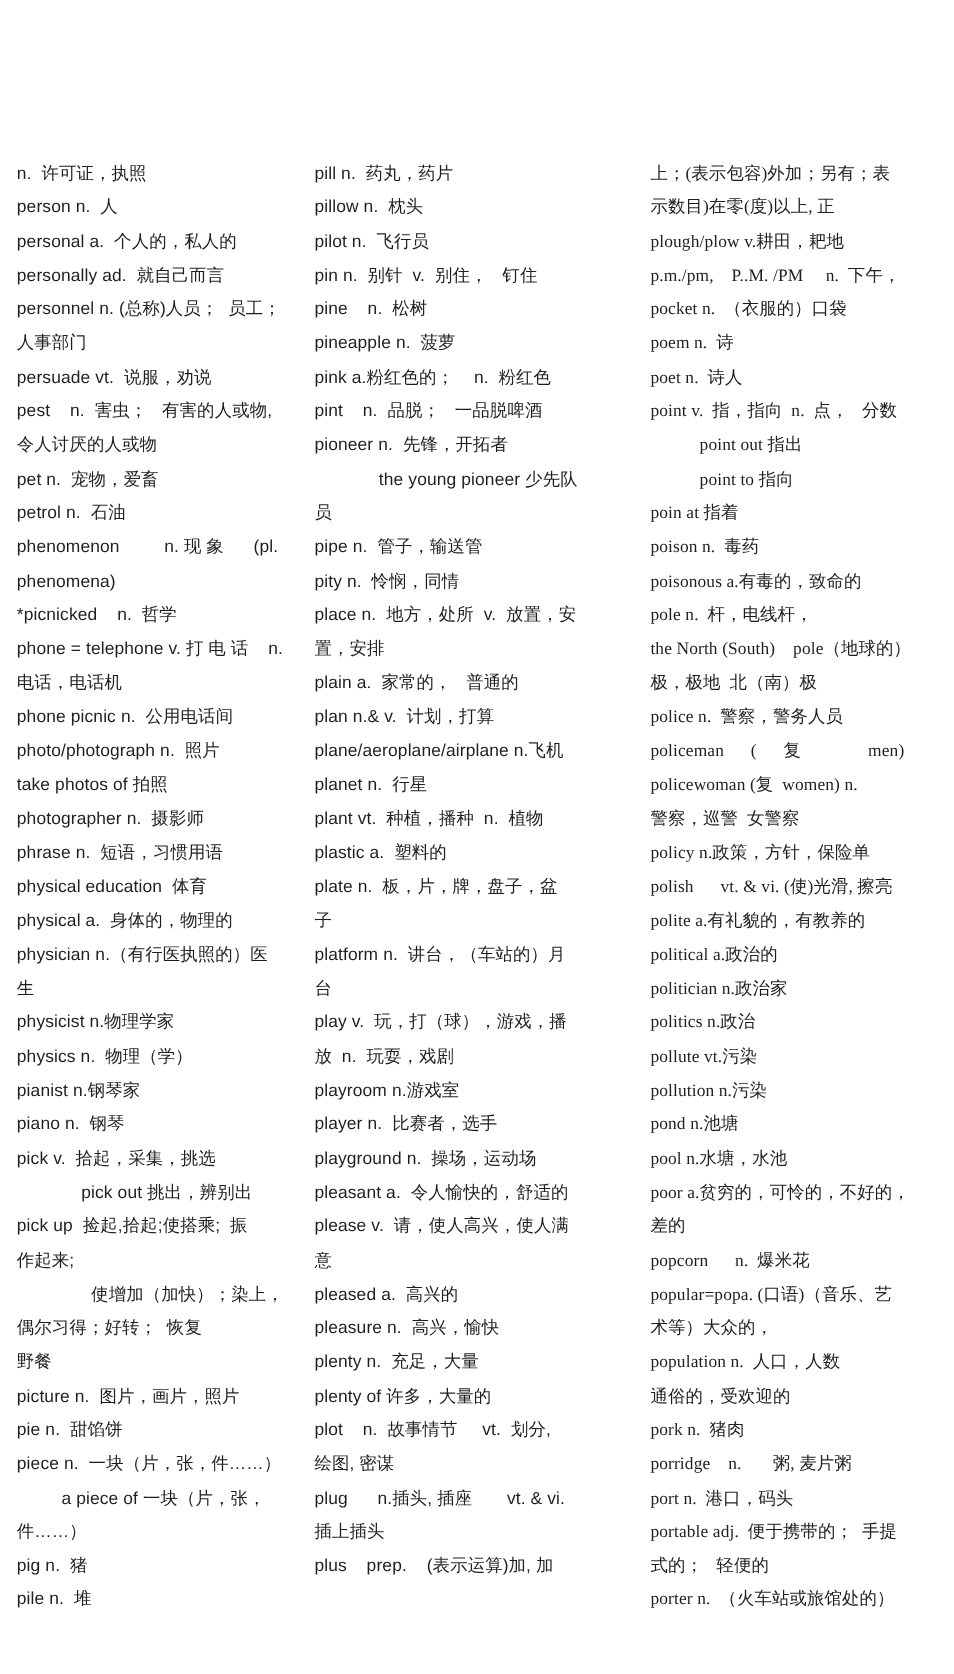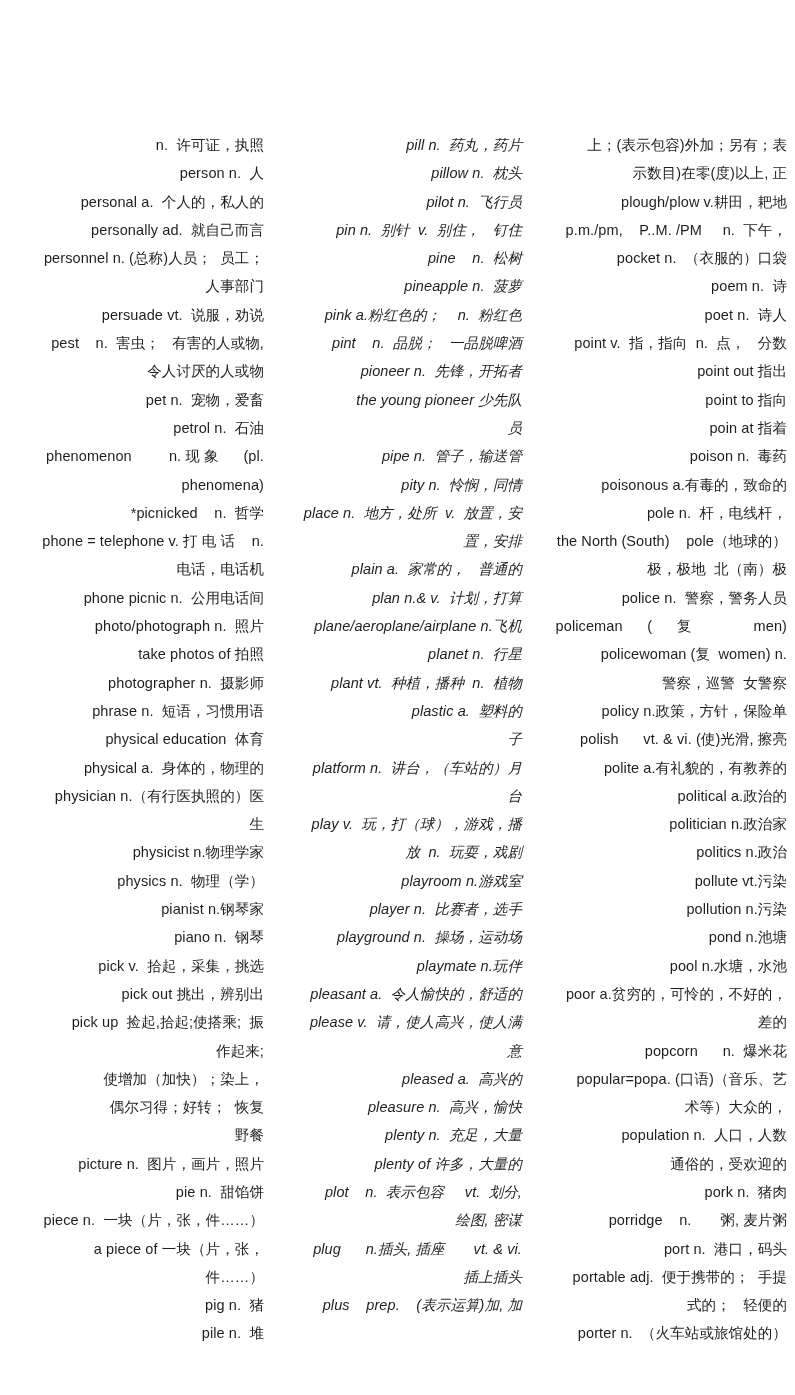--- a/index.html
+++ b/index.html
@@ -18,25 +18,24 @@
     .page {
       position: absolute;
       left: 0;
       top: 131px;
       width: 795px;
       height: 1250px;
     }
     .col {
       position: absolute;
       top: 0;
-      text-align: right;
     }
     .col-1 { left: 14px; width: 250px; }
-    .col-2 { left: 272px; width: 250px; font-style: italic; }
-    .col-3 { left: 542px; width: 245px; }
+    .col-2 { left: 262px; width: 250px; }
+    .col-3 { left: 542px; width: 245px; font-family: Liberation Serif, serif; }
     .line {
       height: 28.3px;
       line-height: 28.3px;
       font-size: 14.5px;
       white-space: pre;
       overflow: visible;
       letter-spacing: 0.1px;
     }
   </style>
 </head>
@@ -103,37 +102,37 @@
       <div class="line">pipe n.  管子，输送管</div>
       <div class="line">pity n.  怜悯，同情</div>
       <div class="line">place n.  地方，处所  v.  放置，安</div>
       <div class="line">置，安排</div>
       <div class="line">plain a.  家常的，   普通的</div>
       <div class="line">plan n.&amp; v.  计划，打算</div>
       <div class="line">plane/aeroplane/airplane n.飞机</div>
       <div class="line">planet n.  行星</div>
       <div class="line">plant vt.  种植，播种  n.  植物</div>
       <div class="line">plastic a.  塑料的</div>
+      <div class="line">plate n.  板，片，牌，盘子，盆</div>
       <div class="line">子</div>
       <div class="line">platform n.  讲台，（车站的）月</div>
       <div class="line">台</div>
       <div class="line">play v.  玩，打（球），游戏，播</div>
       <div class="line">放  n.  玩耍，戏剧</div>
       <div class="line">playroom n.游戏室</div>
       <div class="line">player n.  比赛者，选手</div>
       <div class="line">playground n.  操场，运动场</div>
-      <div class="line">playmate n.玩伴</div>
       <div class="line">pleasant a.  令人愉快的，舒适的</div>
       <div class="line">please v.  请，使人高兴，使人满</div>
       <div class="line">意</div>
       <div class="line">pleased a.  高兴的</div>
       <div class="line">pleasure n.  高兴，愉快</div>
       <div class="line">plenty n.  充足，大量</div>
       <div class="line">plenty of 许多，大量的</div>
-      <div class="line">plot    n.  表示包容     vt.  划分,</div>
+      <div class="line">plot    n.  故事情节     vt.  划分,</div>
       <div class="line">绘图, 密谋</div>
       <div class="line">plug      n.插头, 插座       vt. &amp; vi.</div>
       <div class="line">插上插头</div>
       <div class="line">plus    prep.    (表示运算)加, 加</div>
     </div>
   <div class="col col-3" id="col2">
       <div class="line">上；(表示包容)外加；另有；表</div>
       <div class="line">示数目)在零(度)以上, 正</div>
       <div class="line">plough/plow v.耕田，耙地</div>
       <div class="line">p.m./pm,    P..M. /PM     n.  下午，</div>

